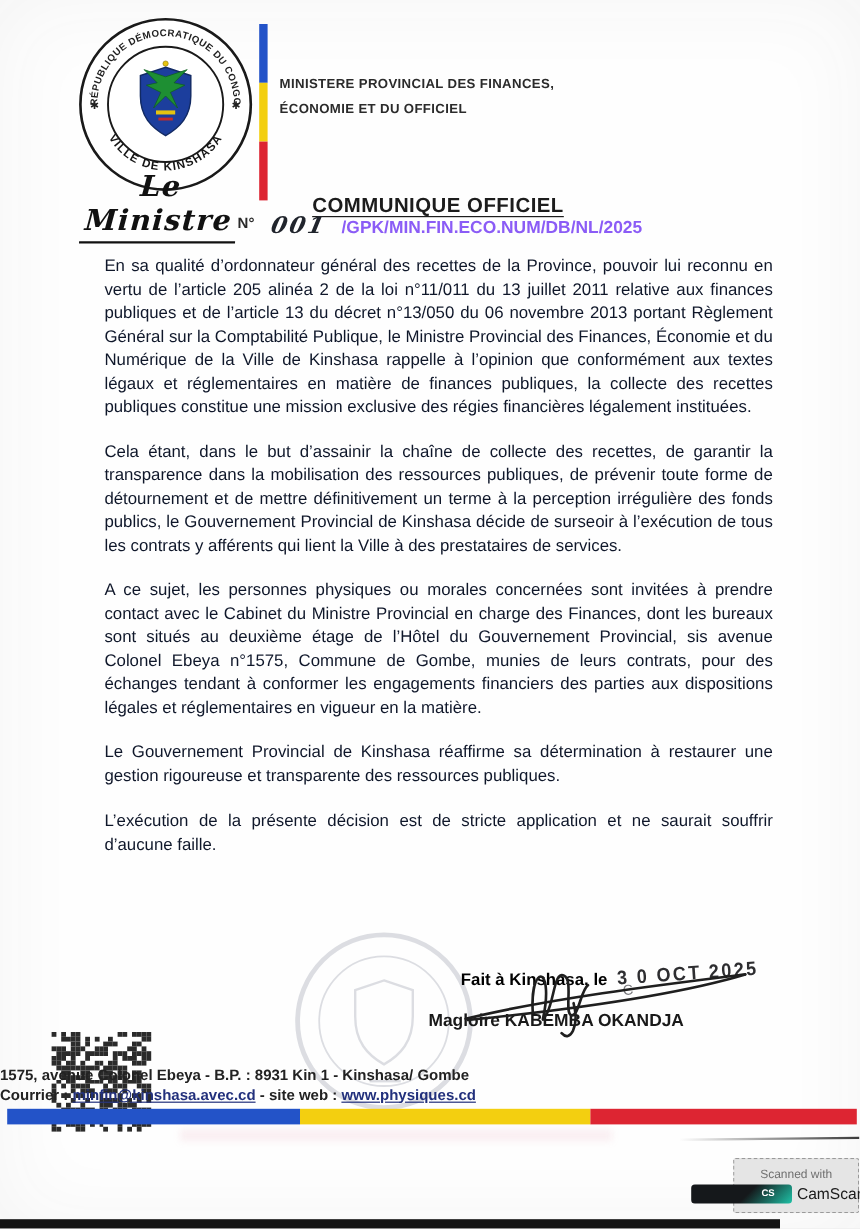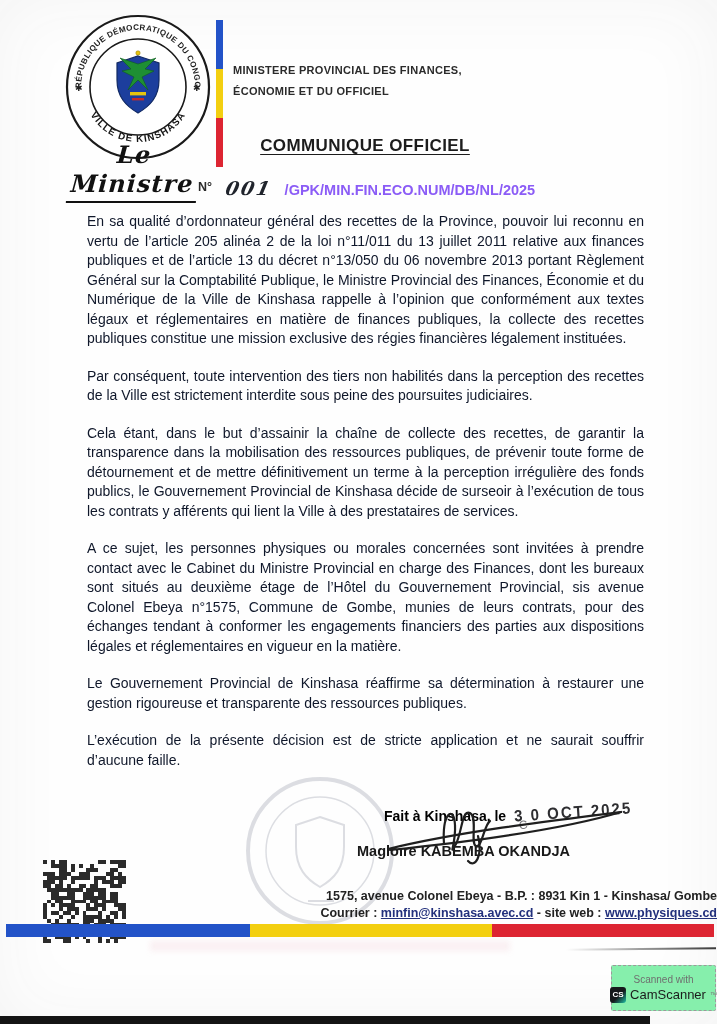--- a/index.html
+++ b/index.html
@@ -15,21 +15,21 @@
     font-family:"DejaVu Serif",serif;font-style:italic;font-weight:bold;
     font-size:24px;color:#111;border-bottom:2px solid #111;padding-bottom:3px;
     transform:skewX(-4deg);letter-spacing:1px;
   }
   .vflag{position:absolute;left:216px;top:20px;width:7px;height:147px;display:flex;flex-direction:column;}
   .vflag div{flex:1;}
   .ministry{
     position:absolute;left:233px;top:60px;width:290px;
     font-size:11px;font-weight:600;line-height:21px;color:#2b2b2b;letter-spacing:.3px;
   }
-  .title-block{position:absolute;left:190px;top:136px;width:350px;text-align:center;}
+  .title-block{position:absolute;left:190px;top:162px;width:350px;text-align:center;}
   .title-main{font-size:17px;font-weight:700;letter-spacing:.4px;color:#1c1c1c;
     text-decoration:underline;text-underline-offset:3px;}
   .num-line{position:absolute;left:198px;top:177px;width:400px;white-space:nowrap;}
   .num-prefix{font-size:12.5px;font-weight:600;vertical-align:4px;}
   .num-hand{
     display:inline-block;font-family:"DejaVu Serif",serif;font-style:italic;font-weight:bold;
     font-size:19px;letter-spacing:2px;transform:skewX(-12deg);margin:0 8px 0 10px;color:#20242c;
   }
   .num-suffix{font-size:14.5px;font-weight:700;color:#8b5cf6;}
   
@@ -47,39 +47,39 @@
   .stamp-smudge{position:absolute;left:519px;top:818px;font-size:12px;color:#44444a;opacity:.7;transform:rotate(-8deg);z-index:2;}
   .sig-svg{position:absolute;left:378px;top:792px;z-index:4;}
   .signatory{position:absolute;left:357px;top:843px;font-size:14.5px;font-weight:700;color:#191919;z-index:3;}
   .stamp-wm{position:absolute;left:238px;top:773px;opacity:.30;z-index:1;}
   
   .qr{position:absolute;left:43px;top:860px;width:83px;height:83px;
     display:grid;grid-template-columns:repeat(21,1fr);grid-template-rows:repeat(21,1fr);
     filter:blur(.3px);z-index:3;}
   .qr i{display:block;}
   .qr i.on{background:#2b2b2b;}
-  .footer-text{position:absolute;left:0;top:888px;width:717px;text-align:right;
+  .footer-text{position:absolute;left:0;top:888px;width:717px;text-align:left;
     font-size:12.5px;font-weight:600;line-height:16.5px;color:#222;z-index:3;}
   .footer-text a{color:#22307c;text-decoration:underline;font-weight:600;}
   .hflag{position:absolute;left:6px;top:924px;width:708px;height:13px;display:flex;z-index:3;}
   .pink-smudge{position:absolute;left:150px;top:941px;width:360px;height:10px;
     background:rgba(226,130,160,.12);filter:blur(3px);}
   .edge-line{position:absolute;left:566px;top:948px;width:150px;height:2px;
     background:linear-gradient(to left,#3a3a3a,rgba(58,58,58,0));transform:rotate(-.6deg);}
   
   .cs-badge{
     position:absolute;left:611px;top:965px;width:103px;height:44px;z-index:4;
-    background:#86efac;border:1px dashed #9a9a9a;border-radius:2px;
+    background:#e5e5e5;border:1px dashed #9a9a9a;border-radius:2px;
     display:flex;flex-direction:column;align-items:center;justify-content:center;gap:2px;
   }
   .cs-line1{font-size:10px;color:#6f6f6f;}
   .cs-row{display:flex;align-items:center;gap:4px;}
-  .cs-icon{width:16px;height:16px;border-radius:3px;color:#fff;font-size:8px;font-weight:700;
+  .cs-icon{width:40px;height:16px;border-radius:3px;color:#fff;font-size:8px;font-weight:700;
     display:flex;align-items:center;justify-content:center;
-    background:linear-gradient(135deg,#15181b 55%,#1fc2a7);}
+    background:linear-gradient(135deg,#15181b 55%,#1fc2a7);padding-left:44px;}
   .cs-name{font-size:13px;font-weight:400;color:#1b1b1b;}
   .cs-tm{font-size:7px;color:#777;vertical-align:6px;}
   .bottom-bar{position:absolute;left:0;top:1016px;width:650px;height:8px;background:#141414;}
 </style>
 </head>
 <body>
 
 <div class="paper">
 
   <svg class="seal" viewBox="0 0 152 148">
@@ -123,21 +123,20 @@
     <span class="title-main">COMMUNIQUE OFFICIEL</span>
   </div>
   <div class="num-line">
     <span class="num-prefix">N°</span>
     <span class="num-hand">001</span>
     <span class="num-suffix">/GPK/MIN.FIN.ECO.NUM/DB/NL/2025</span>
   </div>
 
   <div class="body-text">
     <p>En sa qualité d’ordonnateur général des recettes de la Province, pouvoir lui reconnu en vertu de l’article 205 alinéa 2 de la loi n°11/011 du 13 juillet 2011 relative aux finances publiques et de l’article 13 du décret n°13/050 du 06 novembre 2013 portant Règlement Général sur la Comptabilité Publique, le Ministre Provincial des Finances, Économie et du Numérique de la Ville de Kinshasa rappelle à l’opinion que conformément aux textes légaux et réglementaires en matière de finances publiques, la collecte des recettes publiques constitue une mission exclusive des régies financières légalement instituées.</p>
-    <p>Par conséquent, toute intervention des tiers non habilités dans la perception des recettes de la Ville est strictement interdite sous peine des poursuites judiciaires.</p>
     <p>Cela étant, dans le but d’assainir la chaîne de collecte des recettes, de garantir la transparence dans la mobilisation des ressources publiques, de prévenir toute forme de détournement et de mettre définitivement un terme à la perception irrégulière des fonds publics, le Gouvernement Provincial de Kinshasa décide de surseoir à l’exécution de tous les contrats y afférents qui lient la Ville à des prestataires de services.</p>
     <p>A ce sujet, les personnes physiques ou morales concernées sont invitées à prendre contact avec le Cabinet du Ministre Provincial en charge des Finances, dont les bureaux sont situés au deuxième étage de l’Hôtel du Gouvernement Provincial, sis avenue Colonel Ebeya n°1575, Commune de Gombe, munies de leurs contrats, pour des échanges tendant à conformer les engagements financiers des parties aux dispositions légales et réglementaires en vigueur en la matière.</p>
     <p>Le Gouvernement Provincial de Kinshasa réaffirme sa détermination à restaurer une gestion rigoureuse et transparente des ressources publiques.</p>
     <p>L’exécution de la présente décision est de stricte application et ne saurait souffrir d’aucune faille.</p>
   </div>
 
   <svg class="stamp-wm" width="165" height="160" viewBox="0 0 165 160">
     <circle cx="82" cy="78" r="72" fill="none" stroke="#8f94a3" stroke-width="4"></circle>
     <circle cx="82" cy="78" r="54" fill="none" stroke="#8f94a3" stroke-width="1.5"></circle>
     <path d="M82 44 L106 52 V74 C106 95 96 106 82 114 C68 106 58 95 58 74 V52 Z" fill="none" stroke="#8f94a3" stroke-width="2"></path>

